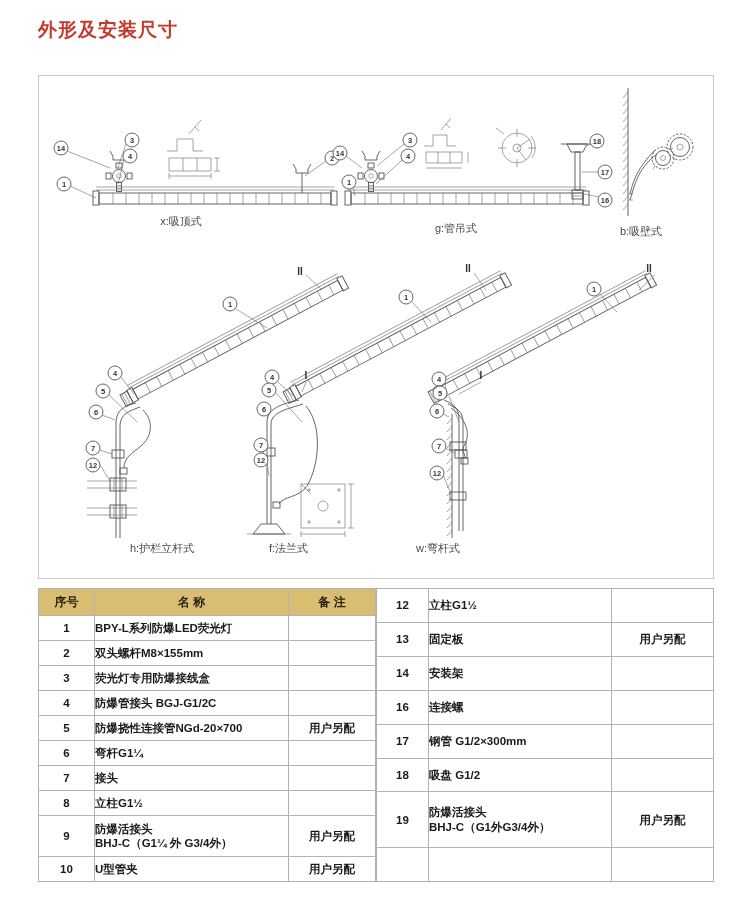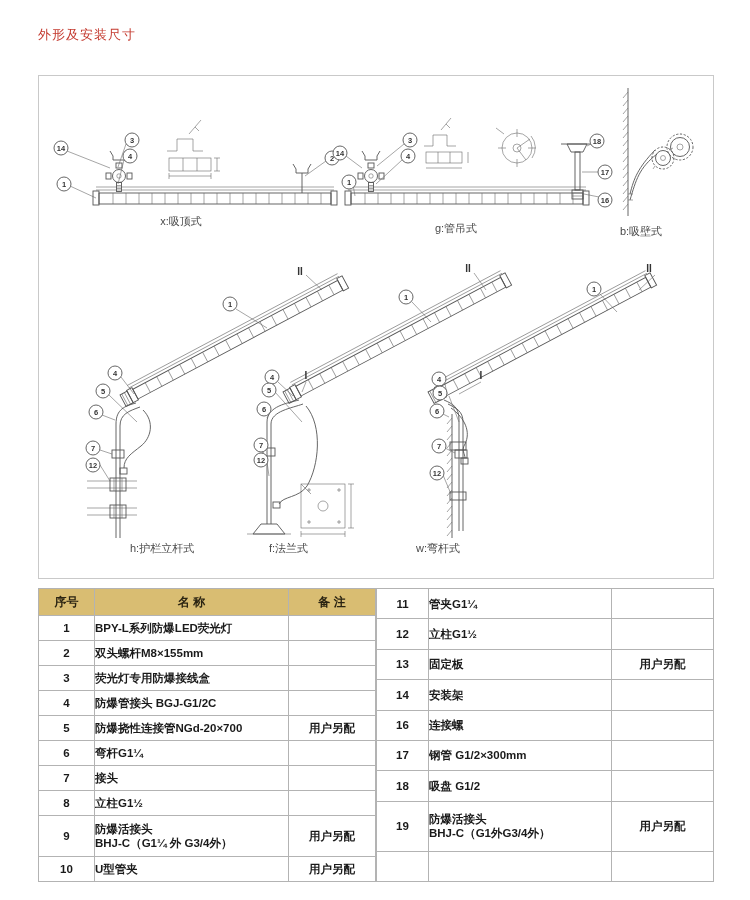--- a/index.html
+++ b/index.html
@@ -2,21 +2,21 @@
 <html><head>
 <meta charset="utf-8">
 <style>
   html,body{margin:0;padding:0;}
   body{
     width:750px;height:900px;position:relative;background:#ffffff;
     font-family:"Liberation Sans","DejaVu Sans",sans-serif;color:#222;
     overflow:hidden;
   }
   .page-title{
-    position:absolute;left:38px;top:26px;font-size:13px;font-weight:normal;
+    position:absolute;left:38px;top:17px;font-size:19px;font-weight:bold;
     color:#c43a2f;letter-spacing:1px;
   }
   .panel{
     position:absolute;left:38px;top:75px;width:674px;height:502px;
     border:1px solid #c9c9c9;background:#fff;
   }
   .panel svg{position:absolute;left:0;top:0;}
   .dlabel{
     position:absolute;font-size:11px;color:#4a4a4a;white-space:nowrap;
   }
@@ -349,25 +349,20 @@
     </table>
 
   <table class="parts">
     <colgroup>
         <col style="width:52px">
         <col style="width:183px">
         <col style="width:102px">
       </colgroup>
     <tbody>
     <tr>
-      <td class="no">11</td>
-      <td class="nm">管夹G1¼</td>
-      <td class="rk"></td>
-    </tr>
-    <tr>
       <td class="no">12</td>
       <td class="nm">立柱G1½</td>
       <td class="rk"></td>
     </tr>
     <tr>
       <td class="no">13</td>
       <td class="nm">固定板</td>
       <td class="rk">用户另配</td>
     </tr>
     <tr>

